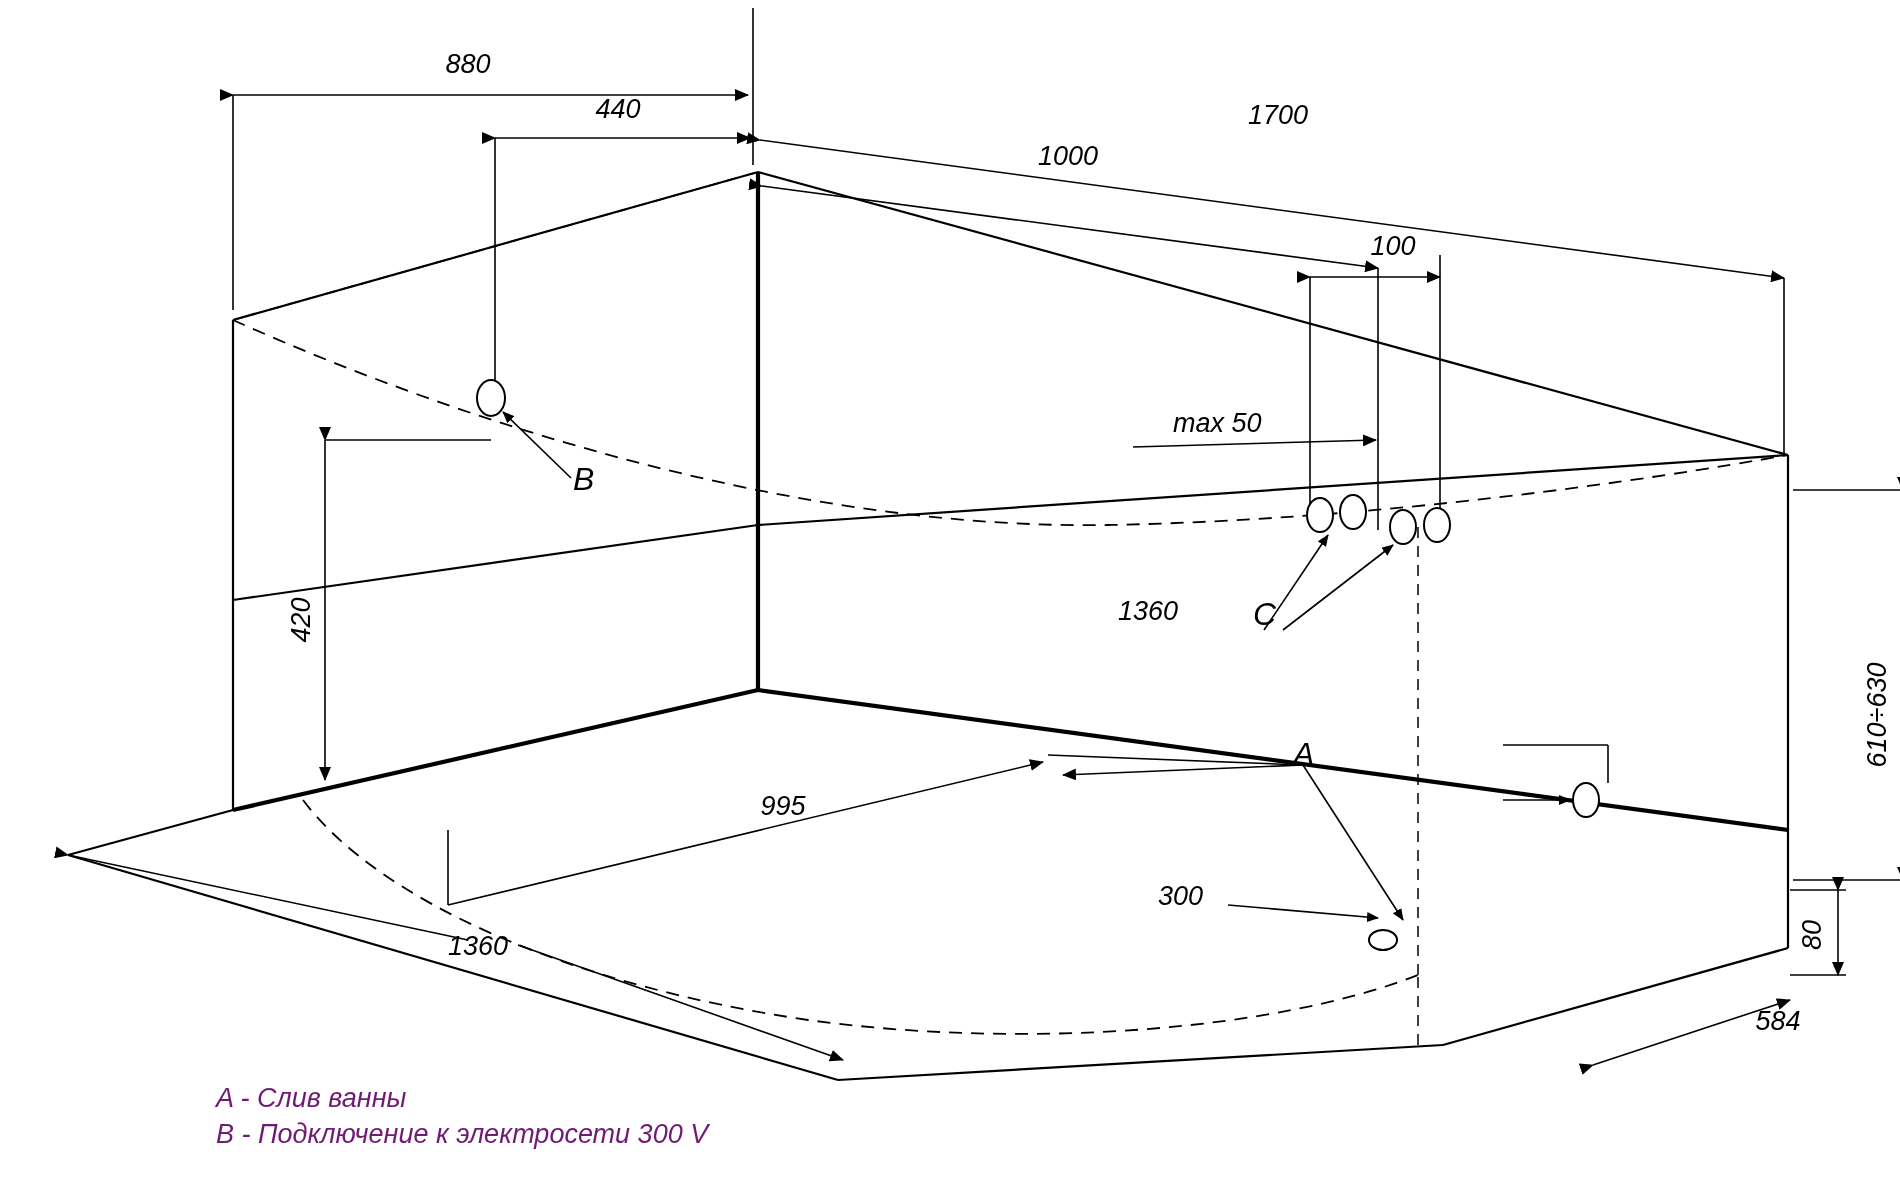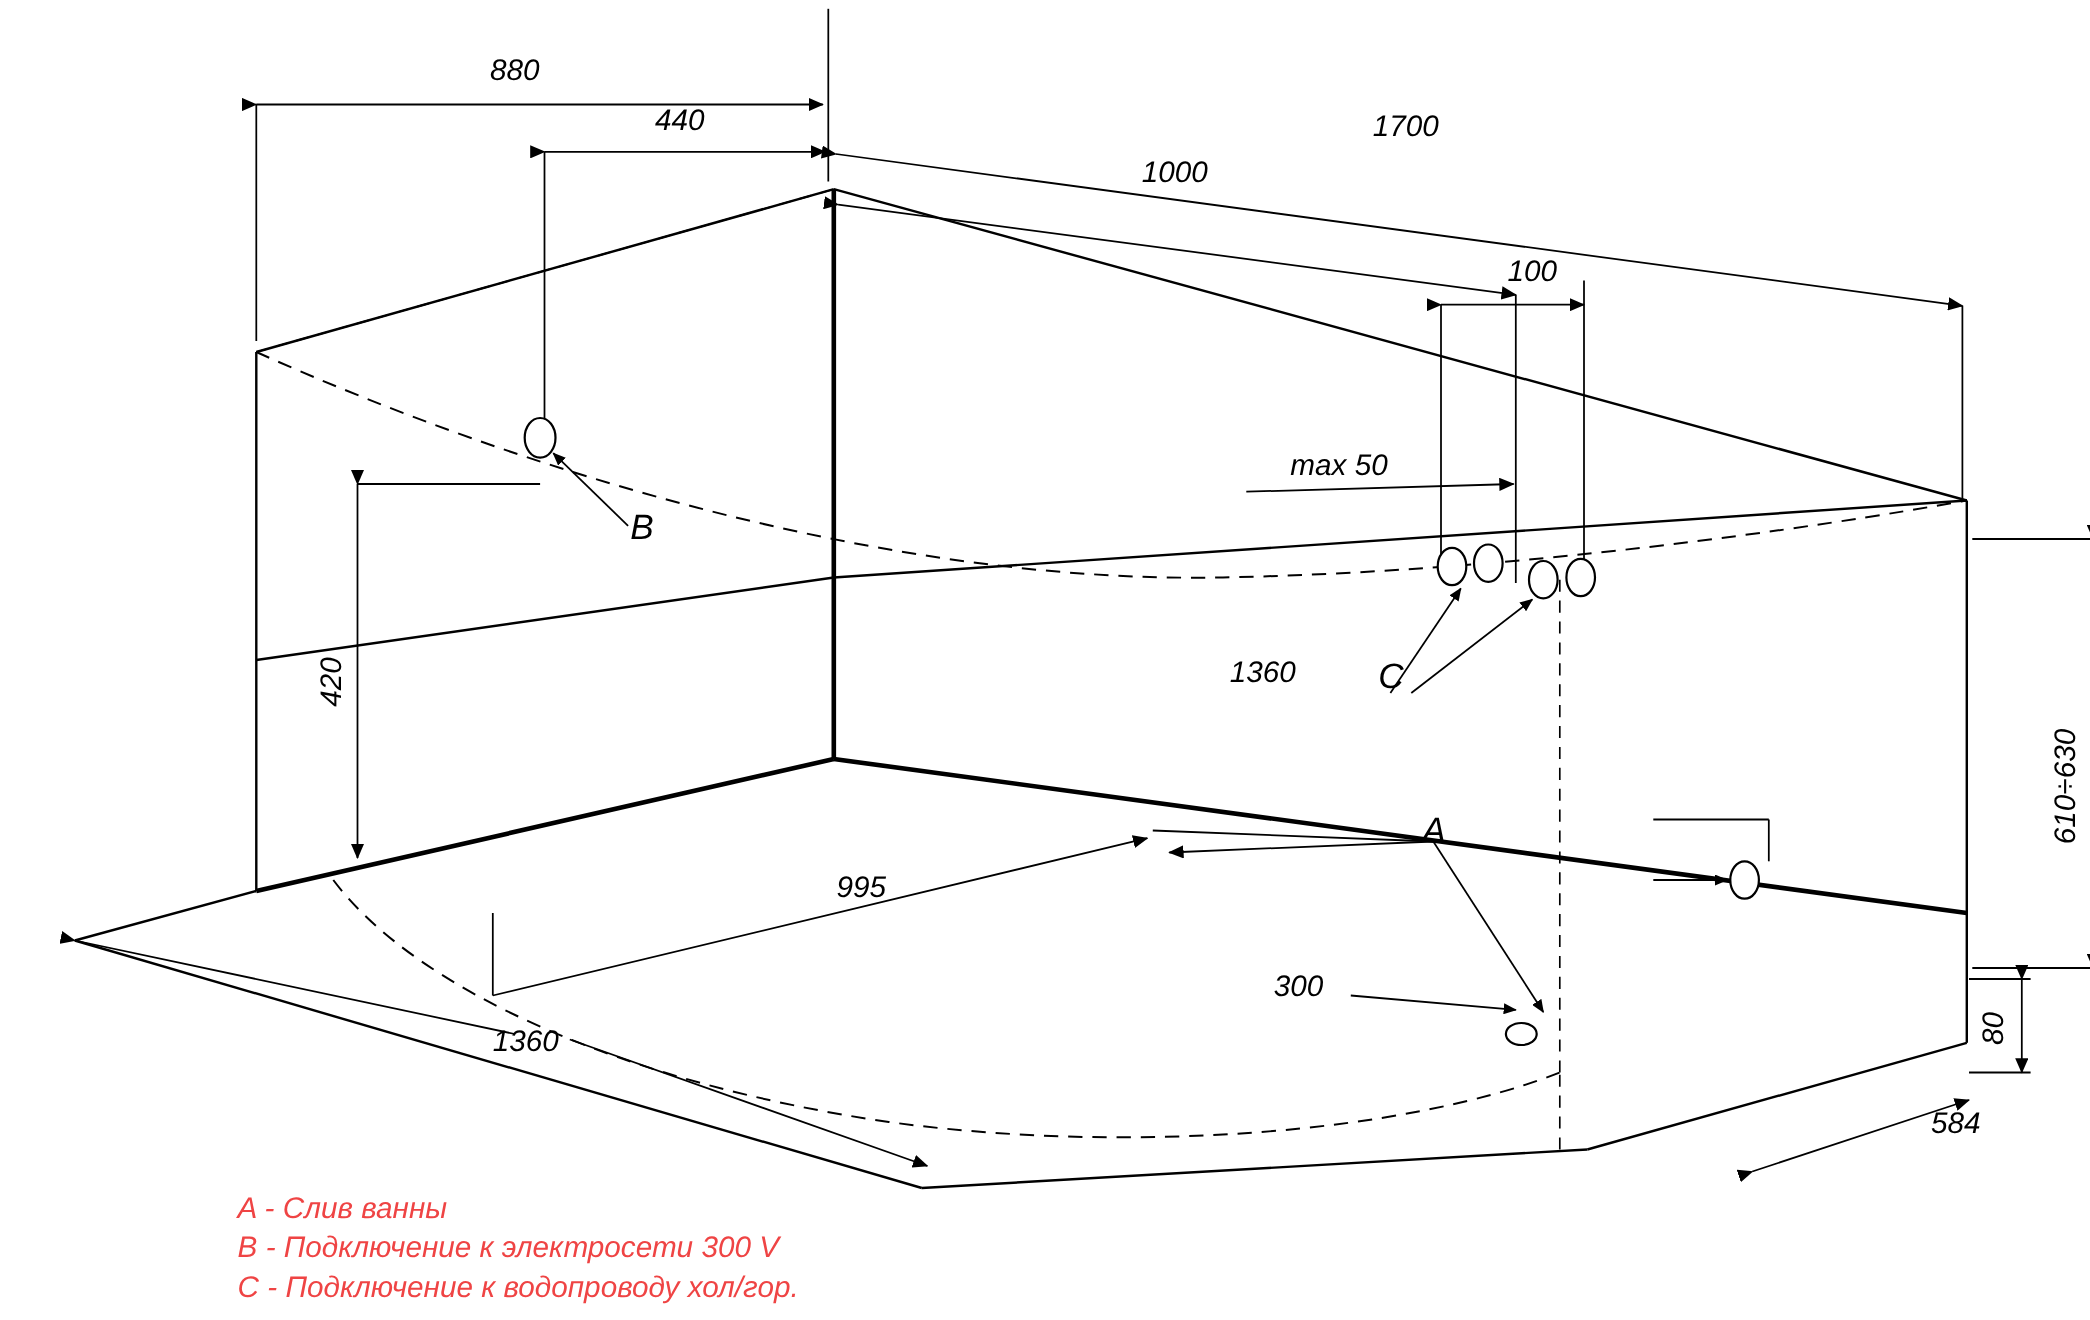--- a/index.html
+++ b/index.html
@@ -1,19 +1,19 @@
 <!DOCTYPE html>
 <html><head>
 <meta charset="utf-8">
 <style>
   html,body{margin:0;padding:0;background:#ffffff;}
   body{width:1900px;height:1200px;overflow:hidden;font-family:"Liberation Sans",sans-serif;}
   #stage{position:relative;width:1900px;height:1200px;margin-left:48px;}
   svg#drawing{position:absolute;left:0;top:0;width:1900px;height:1200px;}
-  .legend{position:absolute;left:168px;top:1080px;font-family:"Liberation Sans",sans-serif;font-style:italic;font-size:27px;color:#ef4444;line-height:36px;white-space:nowrap;}
+  .legend{position:absolute;left:168px;top:1080px;font-family:"Liberation Sans",sans-serif;font-style:italic;font-size:27px;color:#701a75;line-height:36px;white-space:nowrap;}
   .legend div{margin:0;padding:0;}
   text{font-family:"Liberation Sans",sans-serif;font-style:italic;fill:#000;}
   .dim{font-size:27px;}
   .lbl{font-size:32px;}
   .solid{stroke:#000;stroke-width:2.2;fill:none;}
   .thick{stroke:#000;stroke-width:4.2;fill:none;}
   .thin{stroke:#000;stroke-width:1.6;fill:none;}
   .dash{stroke:#000;stroke-width:1.8;fill:none;stroke-dasharray:13 9;}
   .dashthin{stroke:#000;stroke-width:1.5;fill:none;stroke-dasharray:11 8;}
   .circ{stroke:#000;stroke-width:2;fill:#ffffff;}
@@ -181,16 +181,15 @@
     <g>
       <path class="thin" d="M1545,1065 L1742,1000" marker-start="url(#ar)" marker-end="url(#ar)"></path>
       <text class="dim" x="1730" y="1030" text-anchor="middle">584</text>
     </g>
 
   </svg>
 
   <div class="legend">
     <div>A - Слив ванны</div>
     <div>B - Подключение к электросети 300 V</div>
-    <div>C - Подключение к водопроводу хол/гор.</div>
   </div>
 
 </div>
 
 </body></html>

